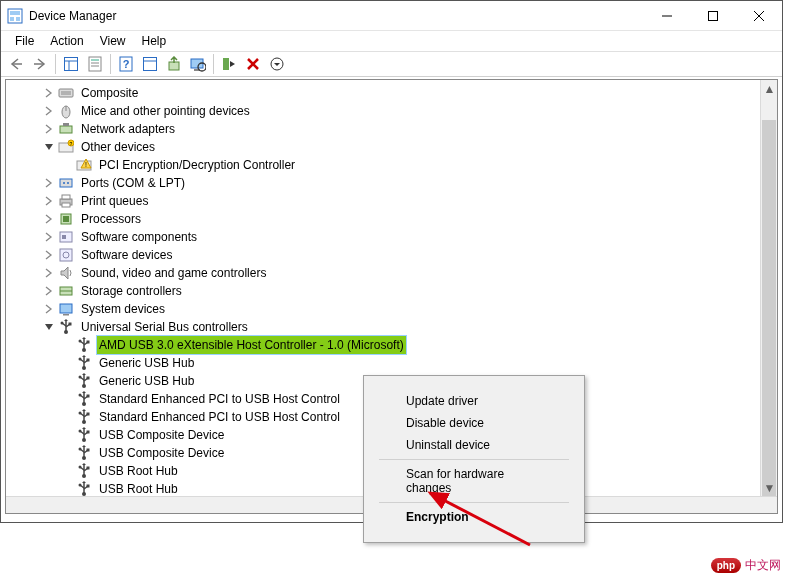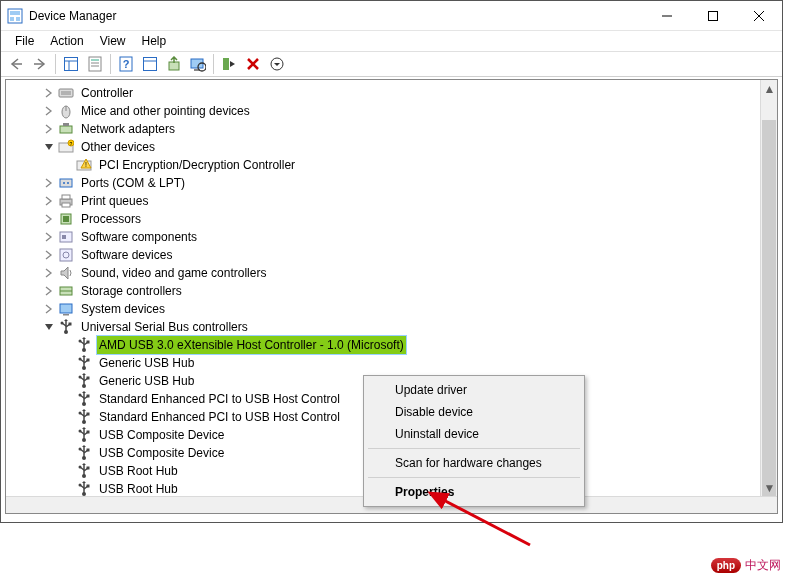--- a/index.html
+++ b/index.html
@@ -37,21 +37,21 @@
   .arrow.down { color: #000; }
   .deviceicon { width: 16px; height: 16px; margin: 0 4px 0 2px; display:inline-flex; align-items:center; justify-content:center;}
   .label { padding: 1px 3px; }
   .label.selected { background: #84cc16; border: 1px solid #99d1ff; padding: 0 2px;}
   
   .vscroll { position: absolute; top: 0; right: 0; bottom: 17px; width: 17px; background: #f0f0f0; border-left: 1px solid #dadada;}
   .vscroll .arrowbtn { width: 17px; height: 17px; display:flex; align-items:center; justify-content:center; color:#606060;}
   .vscroll .thumb { position: absolute; left: 1px; right: 1px; top: 40px; height: 380px; background: #cdcdcd; }
   .hscroll { position: absolute; left: 0; right: 0; bottom: 0; height: 17px; background: #f0f0f0; border-top:1px solid #dadada;}
   
-  .context-menu { position: absolute; background: #f0f0f0; border: 1px solid #a0a0a0; box-shadow: 2px 2px 4px rgba(0,0,0,0.25); padding: 3px; font-size: 12px; width: 222px;}
+  .context-menu { position: absolute; background: #f0f0f0; border: 1px solid #a0a0a0; box-shadow: 2px 2px 4px rgba(0,0,0,0.25); padding: 14px; font-size: 12px; width: 222px;}
   .cm-item { padding: 4px 18px 4px 28px; }
   .cm-item.bold { font-weight: 600; }
   .cm-sep { height: 1px; background: #d0d0d0; margin: 3px 1px;}
   
   .redarrow { position: absolute; pointer-events: none;}
   
   .watermark { position: absolute; right: 6px; bottom: 2px; display:flex; align-items:center; gap:4px;}
   .watermark .badge { background: linear-gradient(#d4343a,#a00); color:#fff; font-weight:bold; font-size:10px; padding:2px 6px; border-radius:8px;}
   .watermark .txt { font-size: 12px; color: #be185d;}
 </style>
@@ -181,21 +181,21 @@
               <path d="M2 1 L7 5 L2 9" fill="none" stroke="#888" stroke-width="1.3"></path>
             </svg>
           </span>
           <span class="deviceicon">
             <svg width="16" height="16">
               <rect x="1" y="4" width="14" height="8" rx="1" fill="#ddd" stroke="#888"></rect>
               <line x1="3" y1="7" x2="13" y2="7" stroke="#888"></line>
               <line x1="3" y1="9" x2="13" y2="9" stroke="#888"></line>
             </svg>
           </span>
-          <span class="label">Controller</span>
+          <span class="label">Composite</span>
         </div>
         <div class="row">
           <span class="indent" style="width: 32px;"></span>
           <span class="arrow">
             <svg width="10" height="10">
               <path d="M2 1 L7 5 L2 9" fill="none" stroke="#888" stroke-width="1.3"></path>
             </svg>
           </span>
           <span class="deviceicon">
             <svg width="16" height="16">
@@ -544,21 +544,21 @@
   </div>
 </div>
 
 <div class="context-menu" id="cmenu" style="left:363px; top:375px;">
     <div class="cm-item">Update driver</div>
     <div class="cm-item">Disable device</div>
     <div class="cm-item">Uninstall device</div>
     <div class="cm-sep"></div>
     <div class="cm-item">Scan for hardware changes</div>
     <div class="cm-sep"></div>
-    <div class="cm-item bold">Properties</div>
+    <div class="cm-item bold">Encryption</div>
   </div>
 
 <svg class="redarrow" style="left:420px; top:485px;" width="120" height="70">
   <defs>
       <marker id="ah" markerWidth="8" markerHeight="8" refX="6" refY="3" orient="auto">
         <path d="M0,0 L7,3 L0,6 Z" fill="#d8000c"></path>
       </marker>
     </defs>
   <line x1="110" y1="60" x2="10" y2="8" stroke="#d8000c" stroke-width="3" marker-end="url(#ah)"></line>
 </svg>

